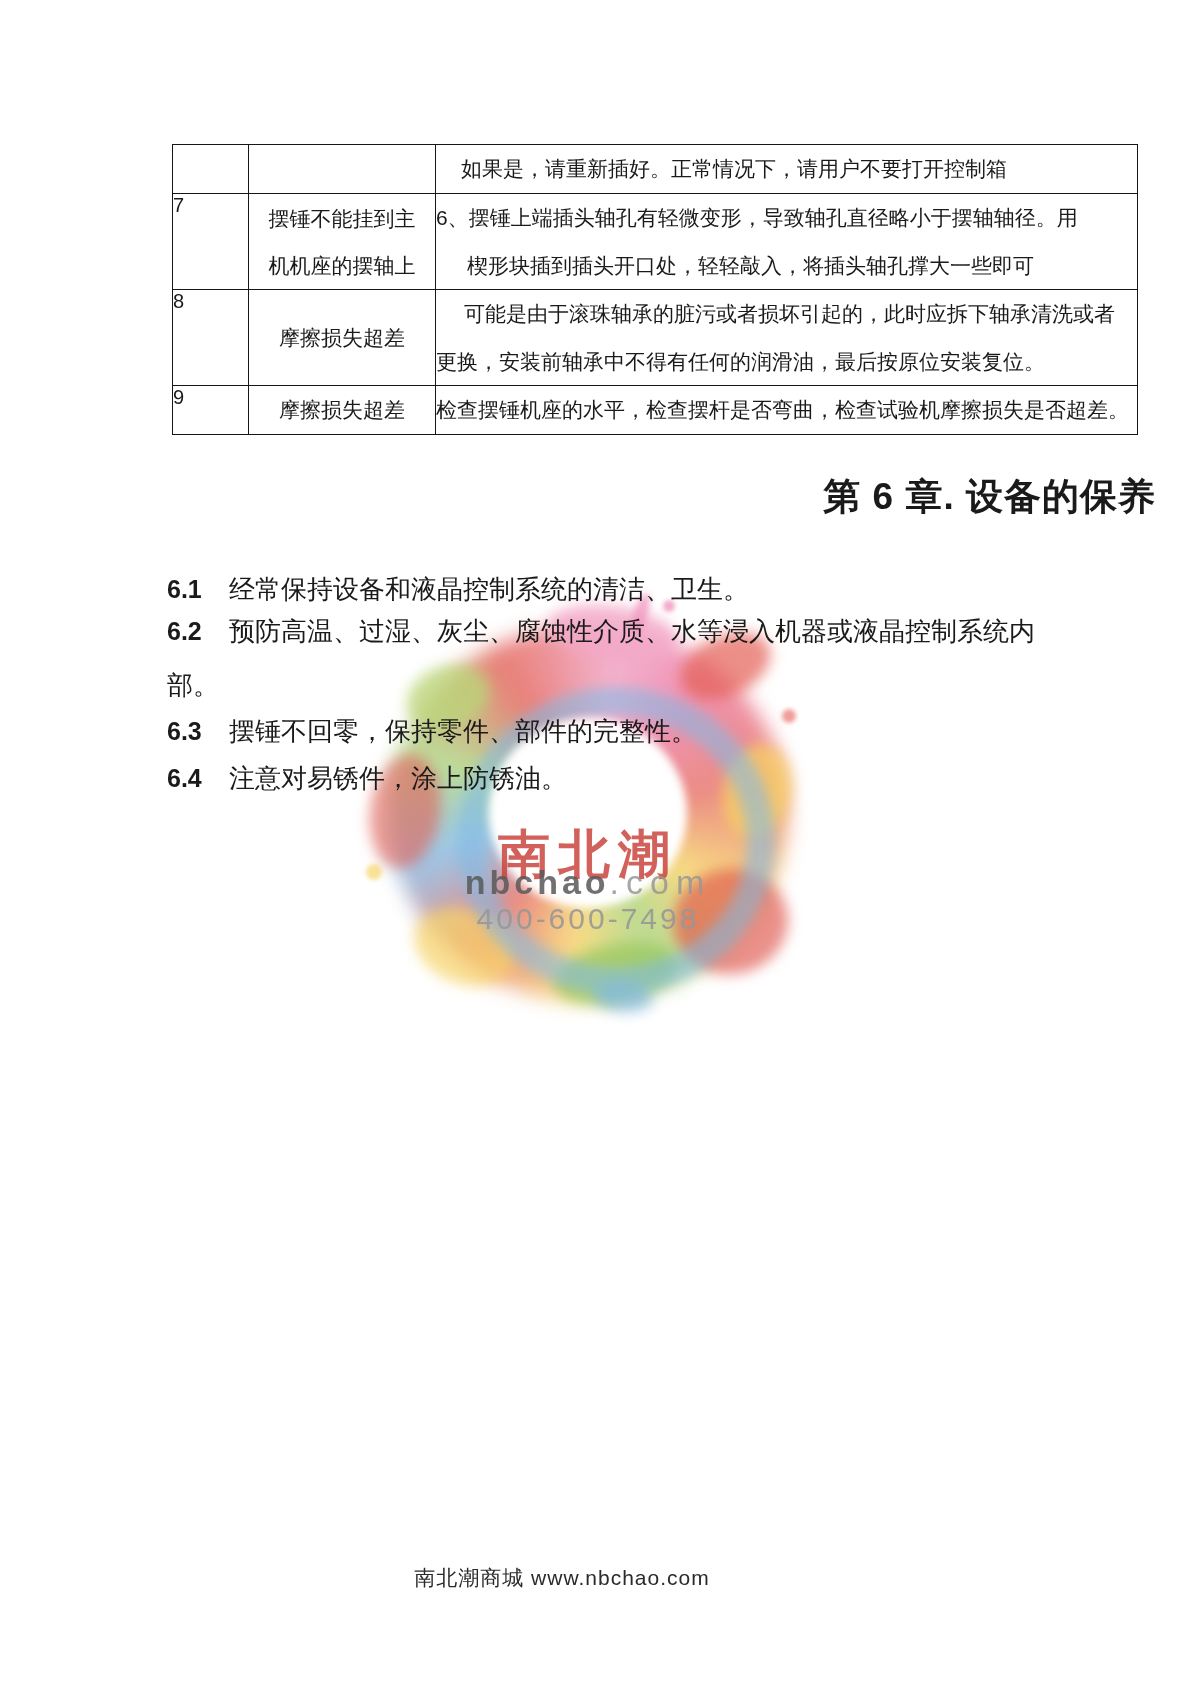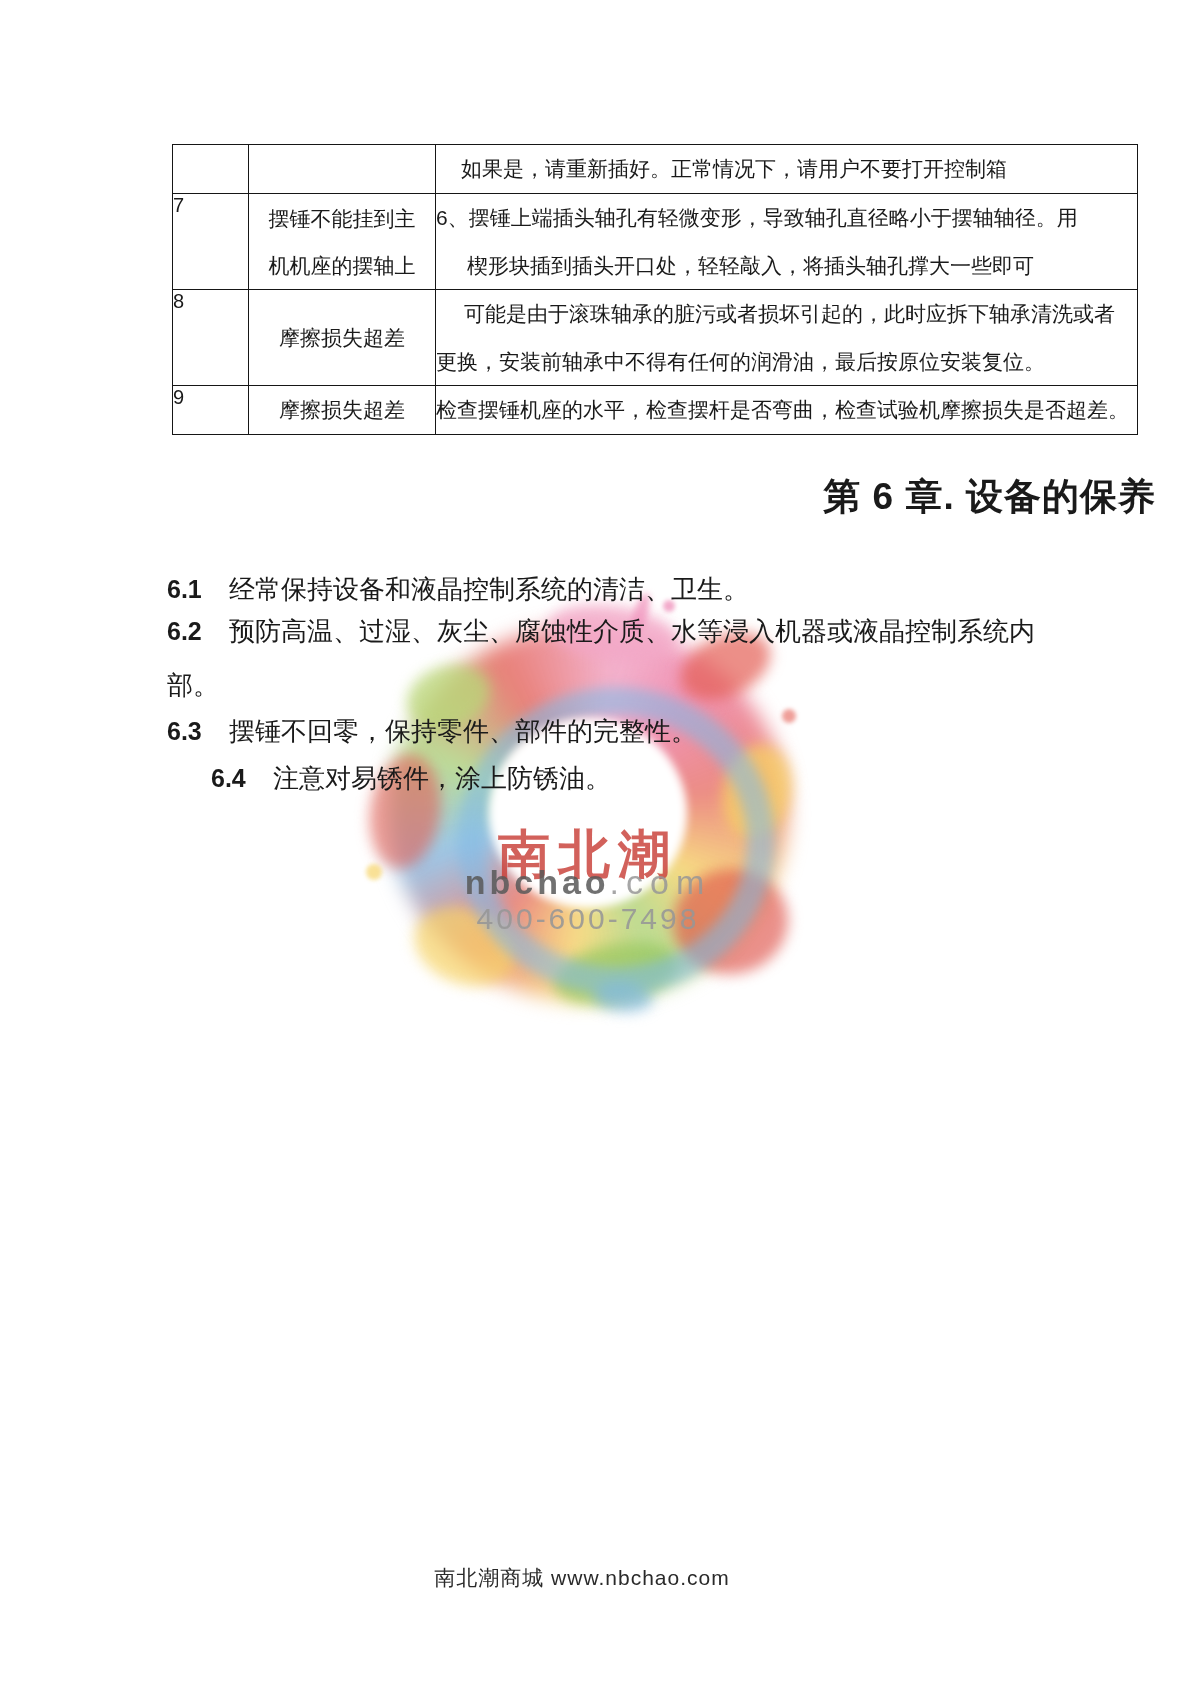--- a/index.html
+++ b/index.html
@@ -26,21 +26,21 @@
   
   .chapter {
     position:absolute; top:472px; left:0; width:1156px; text-align:right;
     font-size:37px; font-weight:700; letter-spacing:1px; z-index:2;
   }
 
   
   .li { position:absolute; left:167px; font-size:26px; line-height:38px; white-space:nowrap; z-index:3; }
   .li .n { display:inline-block; min-width:62px; font-weight:700; font-size:25px; }
   .li-1 { top:570px; } .li-2 { top:612px; } .li-wrap { top:666px; }
-  .li-3 { top:712px; } .li-4 { top:759px;margin-left:44px; } .li-5 { top:803px; }
+  .li-3 { top:712px; } .li-4 { top:759px; } .li-5 { top:803px; }
 
   
   .wm { position:absolute; left:378px; top:614px; width:420px; height:398px; z-index:1; }
   .wm-ring {
     position:absolute; left:10px; top:10px; width:400px; height:378px; border-radius:50%;
     background:conic-gradient(from -30deg,
       rgba(226,92,82,.78), rgba(241,166,198,.85) 40deg, rgba(236,120,160,.8) 70deg,
       rgba(228,95,85,.72) 110deg, rgba(246,210,100,.8) 150deg, rgba(160,205,105,.72) 185deg,
       rgba(246,210,100,.78) 215deg, rgba(226,92,82,.72) 250deg, rgba(130,185,228,.8) 285deg,
       rgba(170,210,120,.78) 320deg, rgba(226,92,82,.78) 360deg);
@@ -79,21 +79,21 @@
   }
   .wm-site .suffix { font-weight:400; color:rgba(150,150,150,.85); letter-spacing:7px; }
   .wm-phone {
     position:absolute; left:0; width:100%; top:288px; text-align:center;
     font-size:30px; color:rgba(150,150,150,.88); letter-spacing:3px; z-index:4;
   }
 
   
   .footer {
     position:absolute; top:1564px; left:0; width:1124px; text-align:center;
-    font-size:21px; color:#2a2a2a; letter-spacing:1px; z-index:2;padding-left:20px;
+    font-size:21px; color:#2a2a2a; letter-spacing:1px; z-index:2;
   }
 </style>
 </head>
 <body>
 
 <div class="page">
 
   <div class="wm">
     <div class="wm-ring"></div>
     <i class="blob b1"></i>

